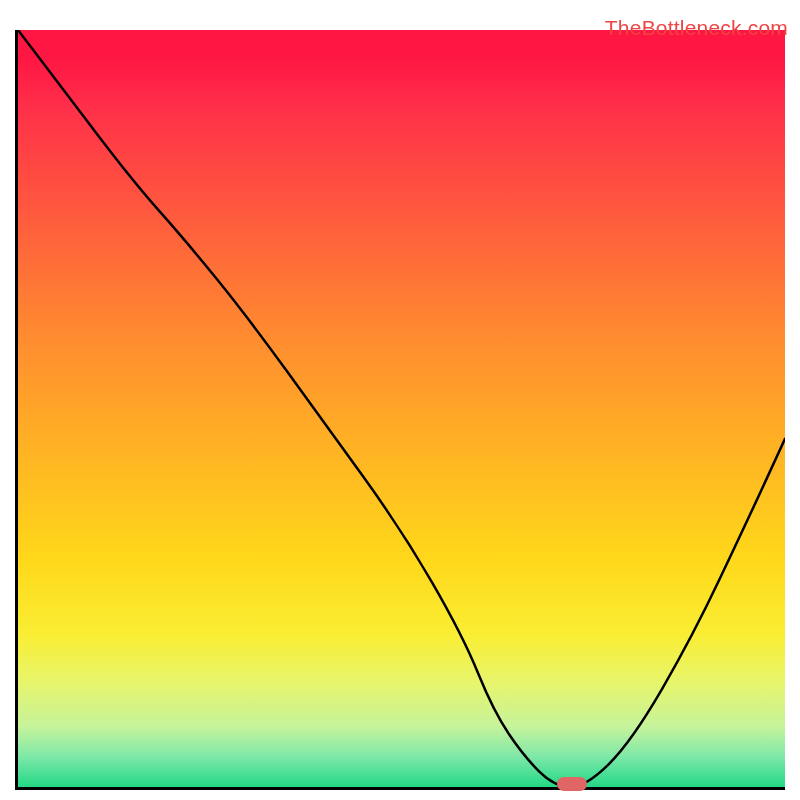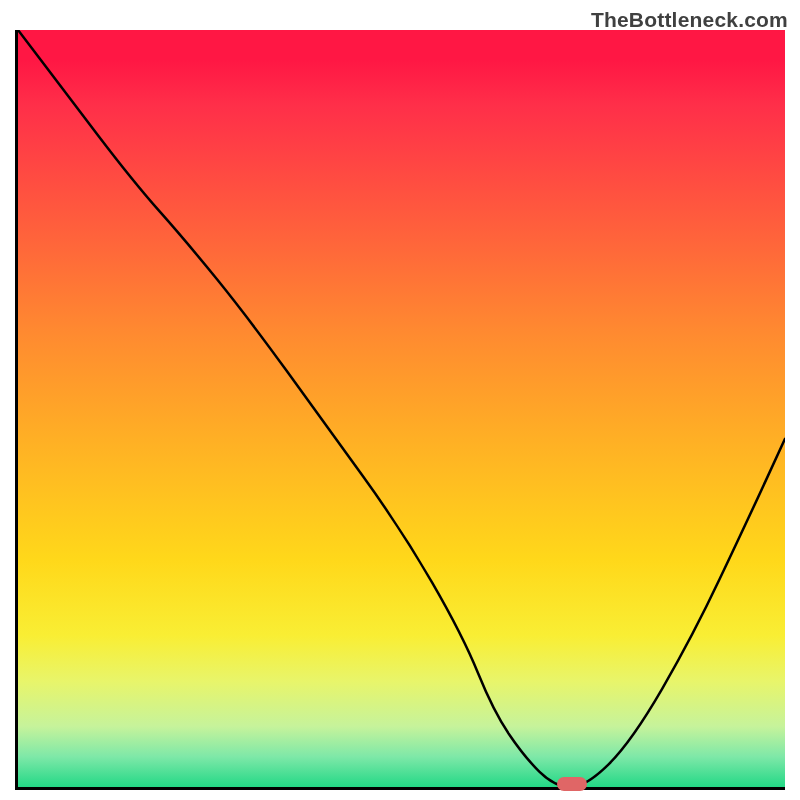--- a/index.html
+++ b/index.html
@@ -4,26 +4,26 @@
 <style>
   * { margin: 0; padding: 0; box-sizing: border-box; }
   html, body { width: 800px; height: 800px; overflow: hidden; background: #fff; }
   .chart-container {
     position: relative;
     width: 800px;
     height: 800px;
   }
   .watermark {
     position: absolute;
-    top: 8px;
+    top: 16px;
     right: 12px;
     font-family: Arial, Helvetica, sans-serif;
     font-size: 21px;
-    font-weight: 700;
-    color: #404040;
+    font-weight: 400;
+    color: #ef4444;
     letter-spacing: 0.2px;
     z-index: 10;
   }
   .plot-area {
     position: absolute;
     left: 15px;
     top: 30px;
     width: 770px;
     height: 760px;
     border-left: 3px solid #000;

